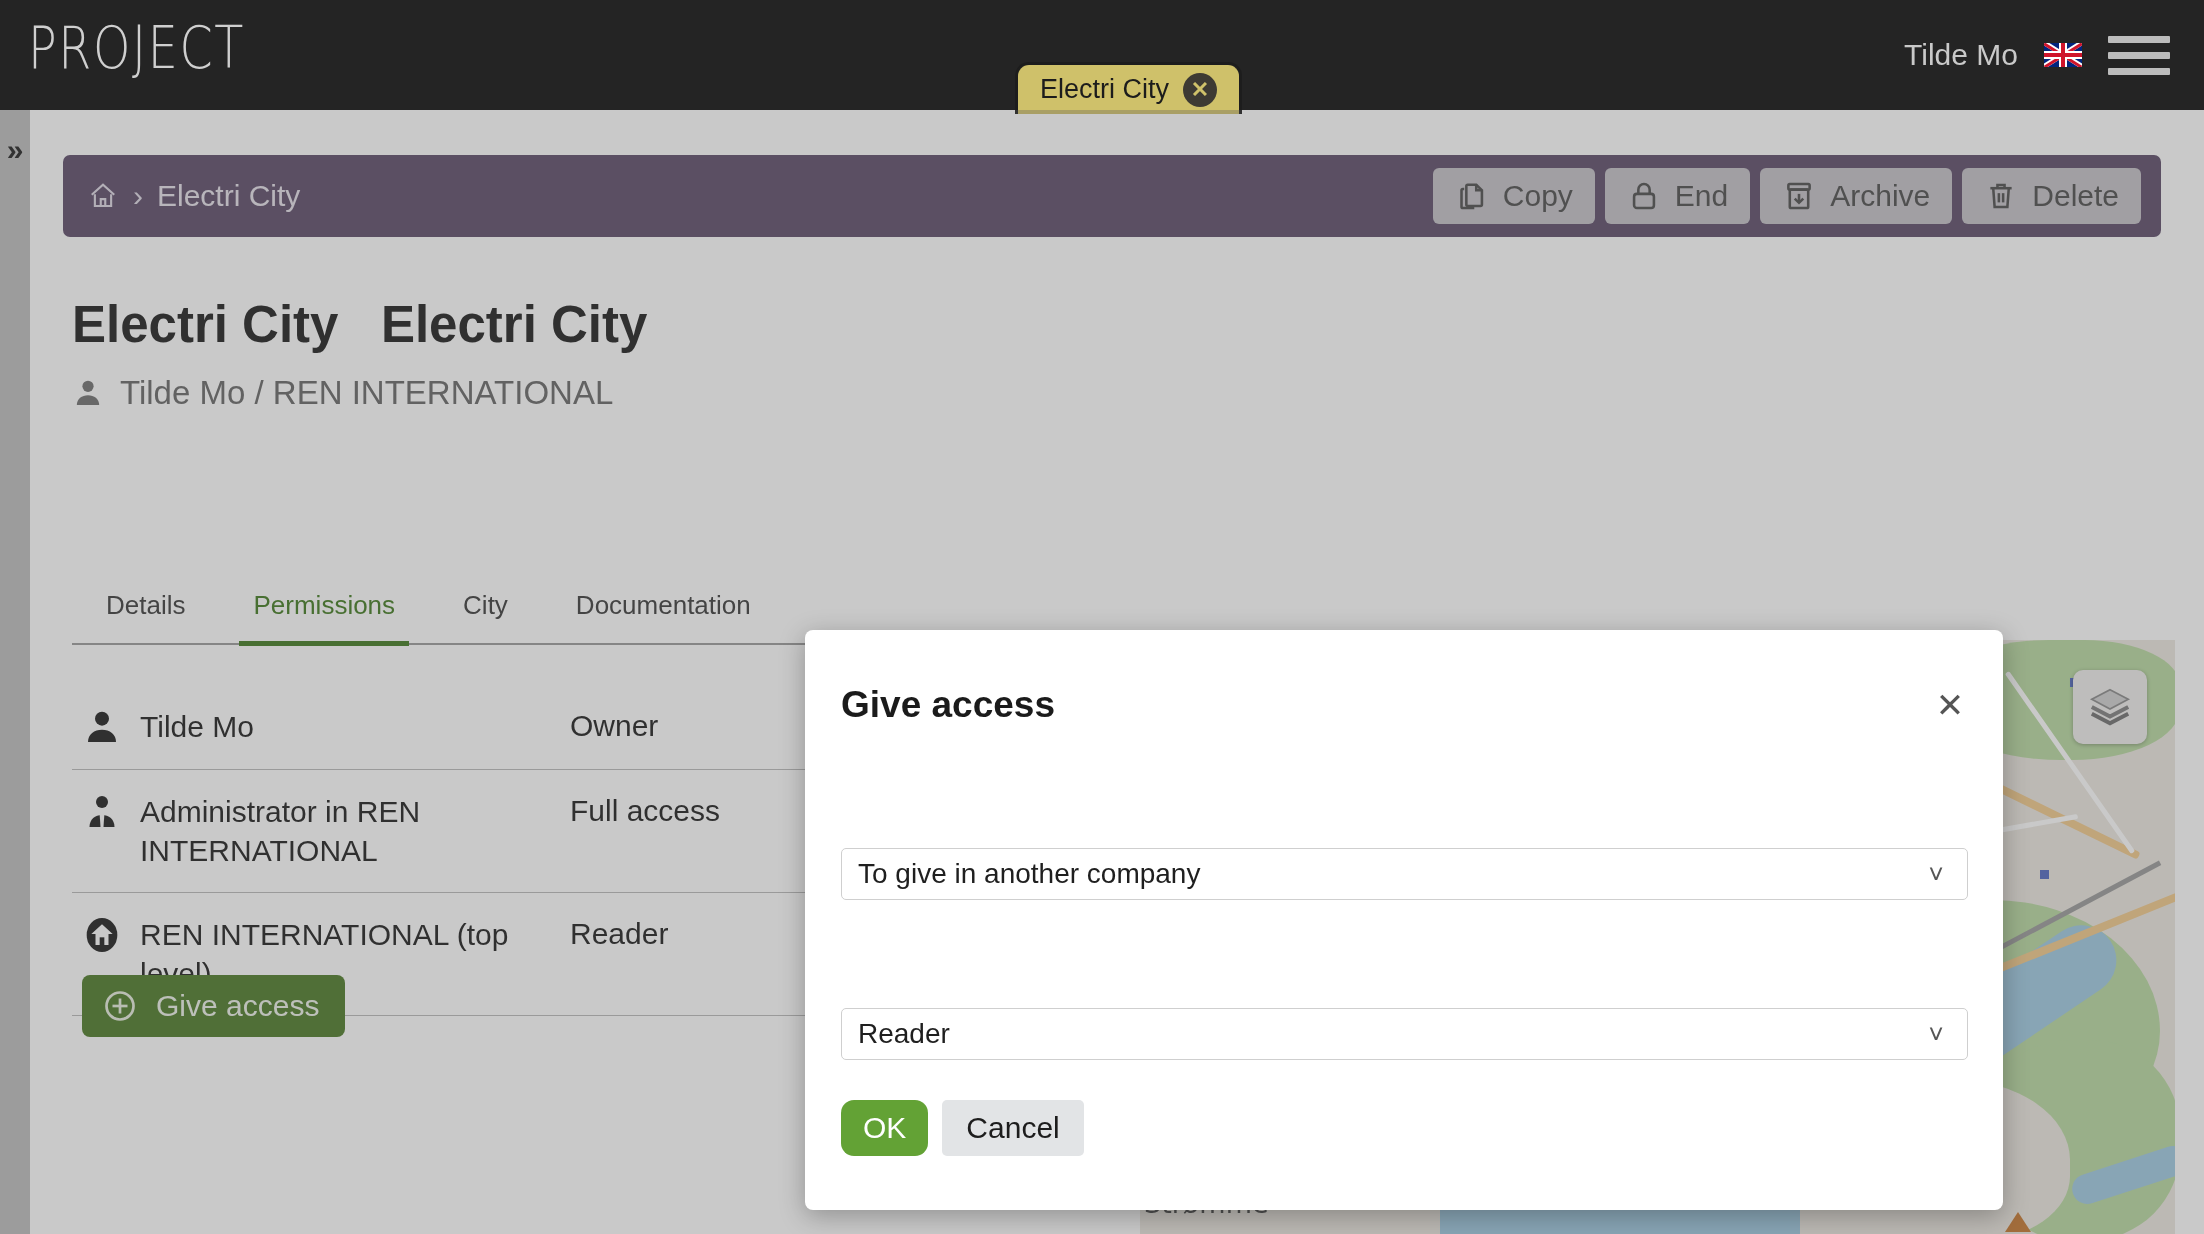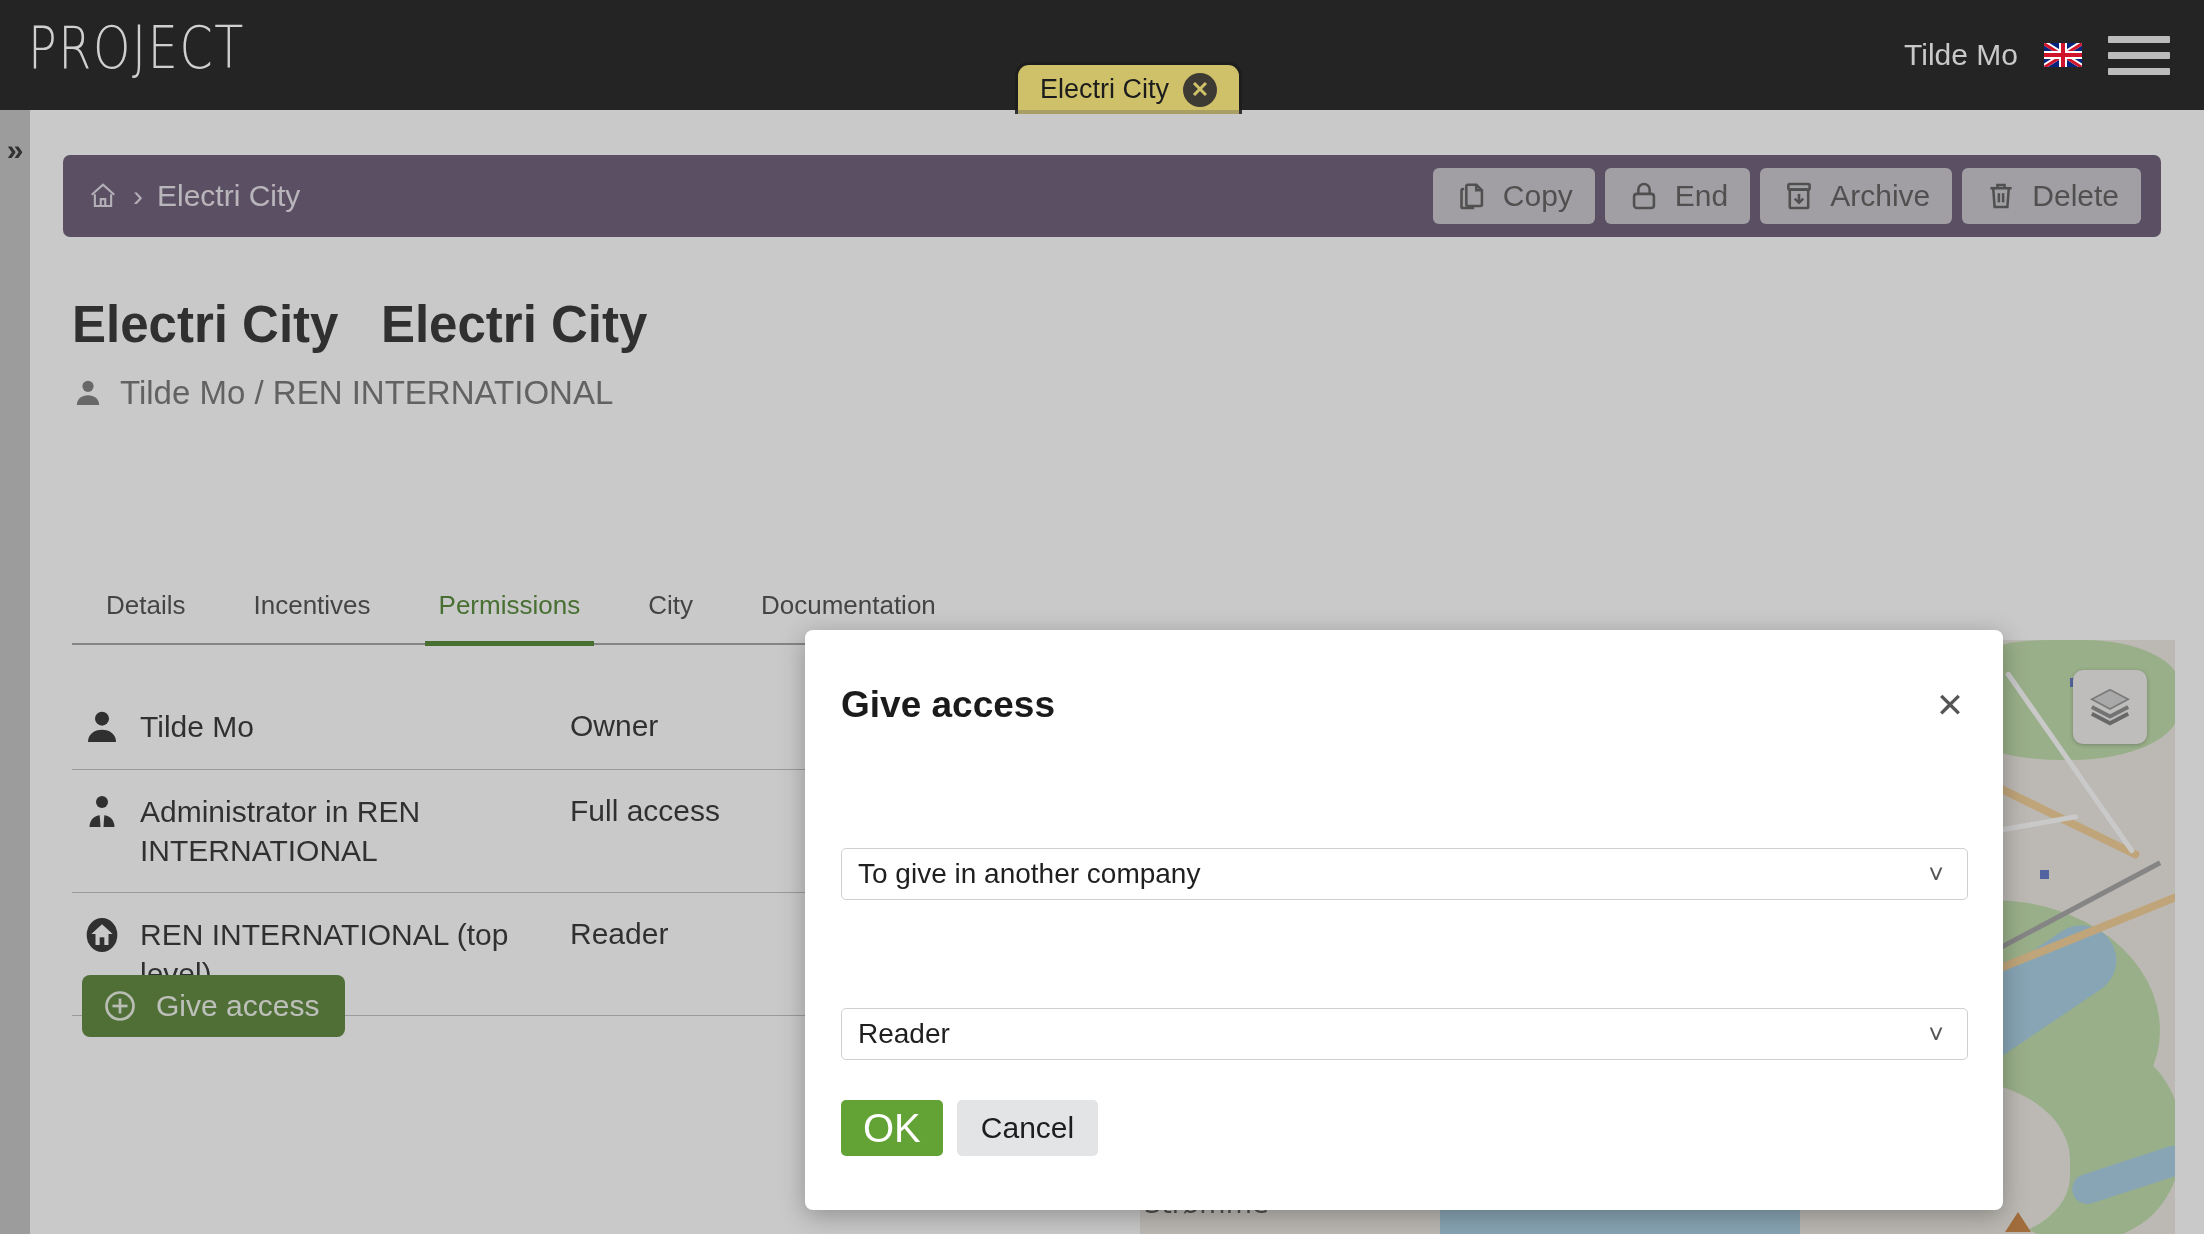--- a/index.html
+++ b/index.html
@@ -217,24 +217,24 @@
   .field .val { font-size: 28px; color: #1f1f1f; }
   .field .chev {
     margin-left: auto; color: #565656; font-size: 26px; line-height: 1;
     display: block; width: 30px; text-align: center;
   }
   .f1 { top: 218px; }
   .f2 { top: 298px; }
   .f3 { top: 378px; }
   .modal-actions { position: absolute; left: 36px; top: 470px; display: flex; gap: 14px; }
   .btn-ok {
-    background: #63a235; color: #ffffff; border-radius: 5px;
+    background: #63a235; color: #ffffff; border-radius: 13px;
     height: 56px; min-width: 74px; padding: 4px 22px;
     display: flex; align-items: center; justify-content: center;
-    font-size: 40px; cursor: pointer;
+    font-size: 30px; cursor: pointer;
   }
   .btn-cancel {
     background: #e2e4e6; color: #1d1d1d; border-radius: 5px;
     height: 56px; padding: 0 24px;
     display: flex; align-items: center; justify-content: center;
     font-size: 30px; cursor: pointer;
   }
 </style>
 </head>
 <body>
@@ -331,21 +331,20 @@
     <div class="subline">
       <svg class="person-ico" viewBox="0 0 24 24" fill="#6f6f6f">
         <circle cx="12" cy="7" r="4.2"></circle>
           <path d="M3.6 21 c0 -4.7 3.8 -7.4 8.4 -7.4 s8.4 2.7 8.4 7.4z"></path>
       </svg>
       <span class="txt">Tilde Mo / REN INTERNATIONAL</span>
     </div>
 
     <div class="tabsrow">
       <div class="tab">Details</div>
-      <div class="tab">Incentives</div>
       <div class="tab active">Permissions</div>
       <div class="tab">City</div>
       <div class="tab">Documentation</div>
     </div>
 
     <div class="permlist">
 
       <div class="permrow">
         <svg class="perm-ico" viewBox="0 0 24 24" fill="#1b1b1b">
           <circle cx="12" cy="7" r="4.2"></circle>

